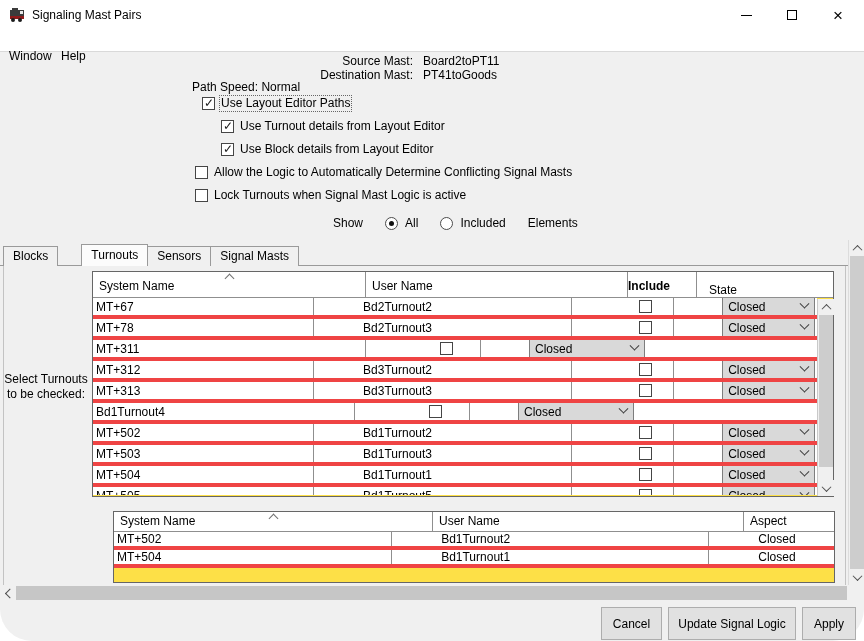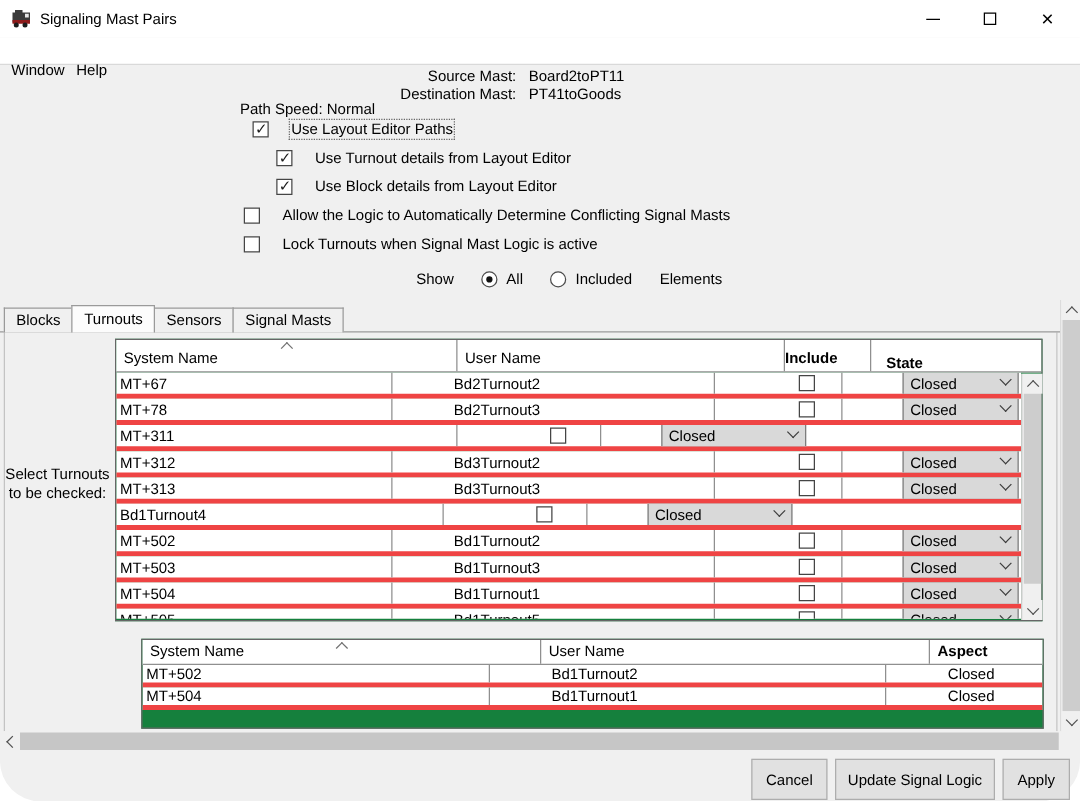--- a/index.html
+++ b/index.html
@@ -22,49 +22,49 @@
 
   
   .menubar { position:absolute; top:30px; left:0; width:864px; height:22px; background:#ffffff; border-bottom:1px solid #d9d9d9; }
   .menuitem { position:absolute; top:16px; height:21px; line-height:21px; font-size:12px; padding:0 4px; }
   .menu-window { left:5px; }
   .menu-help { left:57px; }
 
   
   .flabel { position:absolute; font-size:12px; }
   .ralign { text-align:right; }
-  .cbrow { position:absolute; display:flex; align-items:center; gap:18px; height:15px; }
+  .cbrow { position:absolute; display:flex; align-items:center; gap:6px; height:15px; }
   .box { width:13px; height:13px; min-width:13px; background:#fff; border:1px solid #454545; position:relative; }
   .box.checked::after { content:"✓"; position:absolute; left:1px; top:-2px; font-size:12px; color:#1a1a1a; }
   .cbrow .lbl { line-height:13px; }
   .lbl.focus { outline:1px dotted #666; outline-offset:1px; }
   .radio { width:13px; height:13px; min-width:13px; border:1px solid #4c4c4c; border-radius:50%; background:#fff; position:relative; }
   .radio.sel::after { content:""; position:absolute; left:3px; top:3px; width:5px; height:5px; border-radius:50%; background:#111; }
   .showrow { position:absolute; top:216px; left:333px; display:flex; align-items:center; gap:7px; }
   .showrow .gap { width:8px; }
 
   
   .tabbar { position:absolute; top:245px; left:3px; height:21px; display:flex; align-items:flex-end; z-index:3; }
   .tab { height:20px; line-height:19px; padding:0 9px; background:#f0f0f0; border:1px solid #9a9a9a; border-bottom:none; margin-right:-1px; font-size:12px; position:relative; }
-  .tab.active { height:22px; line-height:21px; background:#fcfcfc; z-index:4; }
+  .tab.active { height:22px; line-height:21px; background:#fcfcfc; z-index:4;margin-left:24px; }
   .panel-top { position:absolute; top:265px; left:0; width:848px; height:1px; background:#9a9a9a; z-index:2; }
   .panel-left { position:absolute; top:266px; left:3px; width:1px; height:319px; background:#c3c3c3; }
   .panel-right { position:absolute; top:266px; left:845px; width:1px; height:319px; background:#c3c3c3; }
 
   .side-label { position:absolute; left:0; top:372px; width:92px; text-align:center; line-height:15px; font-size:12px; }
 
   
-  .jtable { position:absolute; background:#15803d; border:1px solid #666;text-align:center; }
+  .jtable { position:absolute; background:#fde047; border:1px solid #666;text-align:center; }
   .t1 { left:92px; top:271px; width:742px; height:226px; }
   .t2 { left:113px; top:511px; width:722px; height:72px; }
   .thead { display:flex; border-bottom:1px solid #8f8f8f; background:#fff; position:relative; }
   .t1 .thead { height:26px; }
   .t2 .thead { height:20px; }
   .th { border-right:1px solid #8f8f8f; padding:0 0 0 6px; display:flex; align-items:flex-end; padding-bottom:4px; font-size:12px; }
-  .th:last-child { border-right:none;font-weight:bold; }
+  .th:last-child { border-right:none; }
   .sortcaret { position:absolute; top:3px; width:7px; height:7px; border-left:1px solid #707070; border-top:1px solid #707070; transform:rotate(45deg); }
   .t1 .sortcaret { left:133px; }
   .t2 .sortcaret { left:156px; }
   .tbody { overflow:hidden; position:relative; }
   .t1 .tbody { height:197px; width:724px; }
   .t2 .tbody { height:49px; width:720px; }
   .trow { display:flex; border-bottom:4px solid #ef4444; background:#fff;gap:46px; }
   .t1 .trow { height:21px; }
   .t2 .trow { height:18px; }
   .td { border-right:1px solid #8f8f8f; padding-left:3px; display:flex; align-items:center; font-size:12px; overflow:hidden; white-space:nowrap; }

